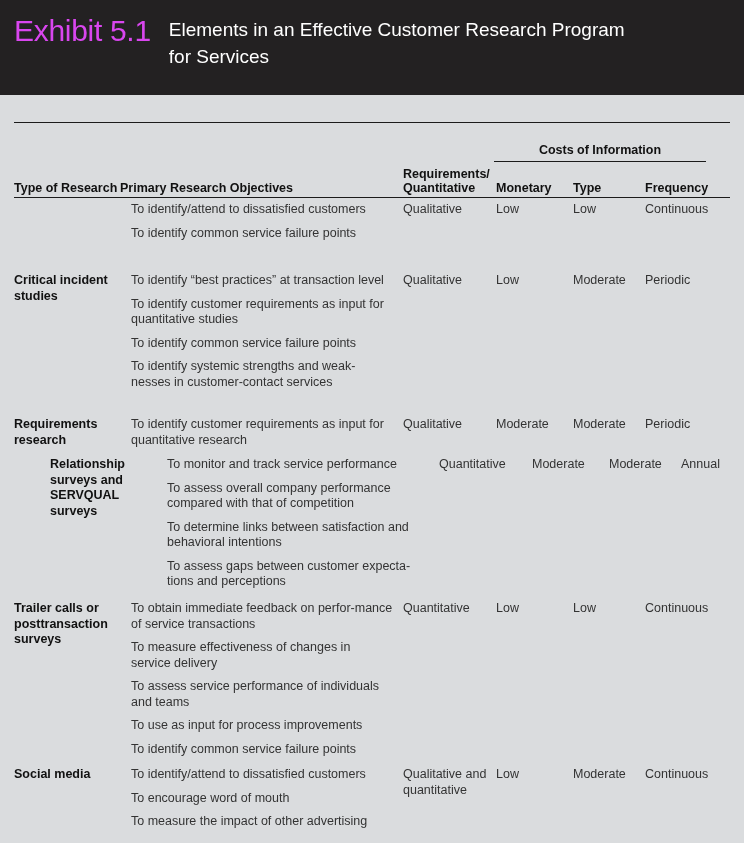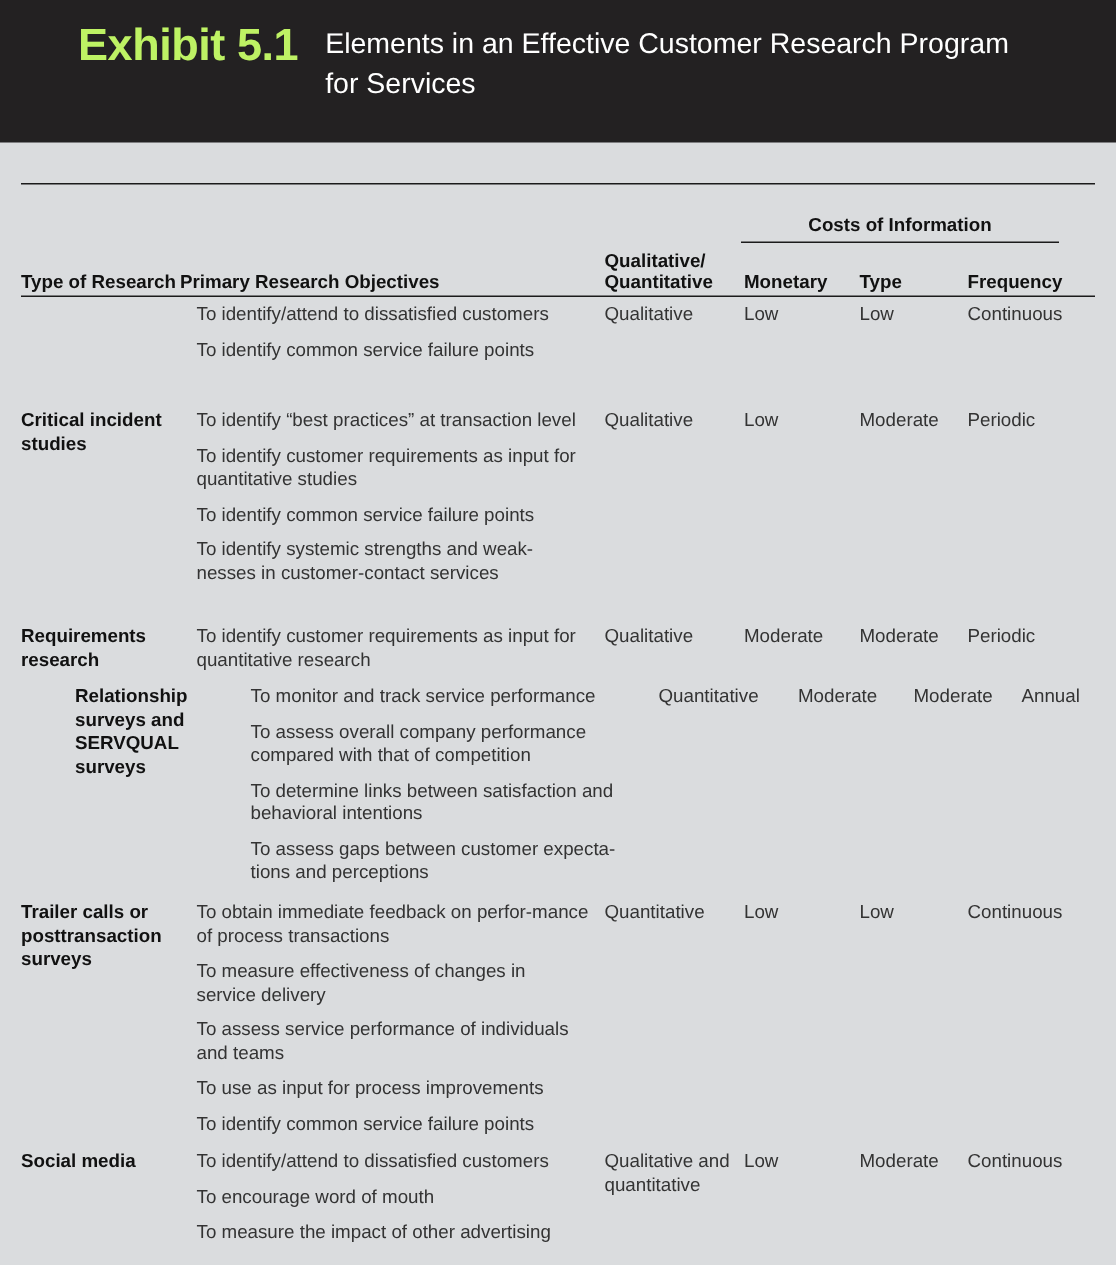--- a/index.html
+++ b/index.html
@@ -21,27 +21,26 @@
     width:744px; height:95px;
     background:#232122;
   }
   .banner-inner {
     position:absolute; left:14px; top:12px;
     width:700px;
   }
   .exhibit-no {
     display:inline-block;
     vertical-align:top;
-    color:#bef264;
+    color:#d946ef;
     font-size:30px;
-    font-weight:bold;
+    font-weight:normal;
     letter-spacing:-0.3px;
     line-height:38px;
     white-space:nowrap;
-    margin-left:38px;
   }
   .exhibit-title {
     display:inline-block;
     vertical-align:top;
     color:#ffffff;
     font-size:19px;
     font-weight:normal;
     line-height:27px;
     margin-left:18px;
     margin-top:4px;
@@ -140,21 +139,21 @@
   </div>
 
   <div class="table-area">
 
     <div class="rule rule-top"></div>
     <div class="rule rule-group"></div>
     <div class="rule rule-head"></div>
 
     <div class="colhead ch-type">Type of Research</div>
     <div class="colhead ch-obj">Primary Research Objectives</div>
-    <div class="colhead ch-qual">Qualitative/
+    <div class="colhead ch-qual">Requirements/
 Quantitative</div>
     <div class="colhead ch-group">Costs of Information</div>
     <div class="colhead ch-mon">Monetary</div>
     <div class="colhead ch-time">Type</div>
     <div class="colhead ch-freq">Frequency</div>
 
     <div class="rows" id="rows-container">
         <div class="row" style="height: 71px;">
           <div class="obj-block" style="top: 4px;">
             <div class="obj-line">To identify/attend to dissatisfied customers</div>
@@ -197,21 +196,21 @@
             <div class="obj-line">To assess gaps between customer expecta-tions and perceptions</div>
           </div>
           <div class="val v-qual" style="top: 4px;">Quantitative</div>
           <div class="val v-mon" style="top: 4px;">Moderate</div>
           <div class="val v-time" style="top: 4px;">Moderate</div>
           <div class="val v-freq" style="top: 4px;">Annual</div>
         </div>
         <div class="row" style="height: 166px;">
           <div class="type-cell" style="top: 4px;">Trailer calls or posttransaction surveys</div>
           <div class="obj-block" style="top: 4px;">
-            <div class="obj-line">To obtain immediate feedback on perfor-mance of process transactions</div>
+            <div class="obj-line">To obtain immediate feedback on perfor-mance of service transactions</div>
             <div class="obj-line">To measure effectiveness of changes in service delivery</div>
             <div class="obj-line">To assess service performance of individuals and teams</div>
             <div class="obj-line">To use as input for process improvements</div>
             <div class="obj-line">To identify common service failure points</div>
           </div>
           <div class="val v-qual" style="top: 4px;">Quantitative</div>
           <div class="val v-mon" style="top: 4px;">Low</div>
           <div class="val v-time" style="top: 4px;">Low</div>
           <div class="val v-freq" style="top: 4px;">Continuous</div>
         </div>

